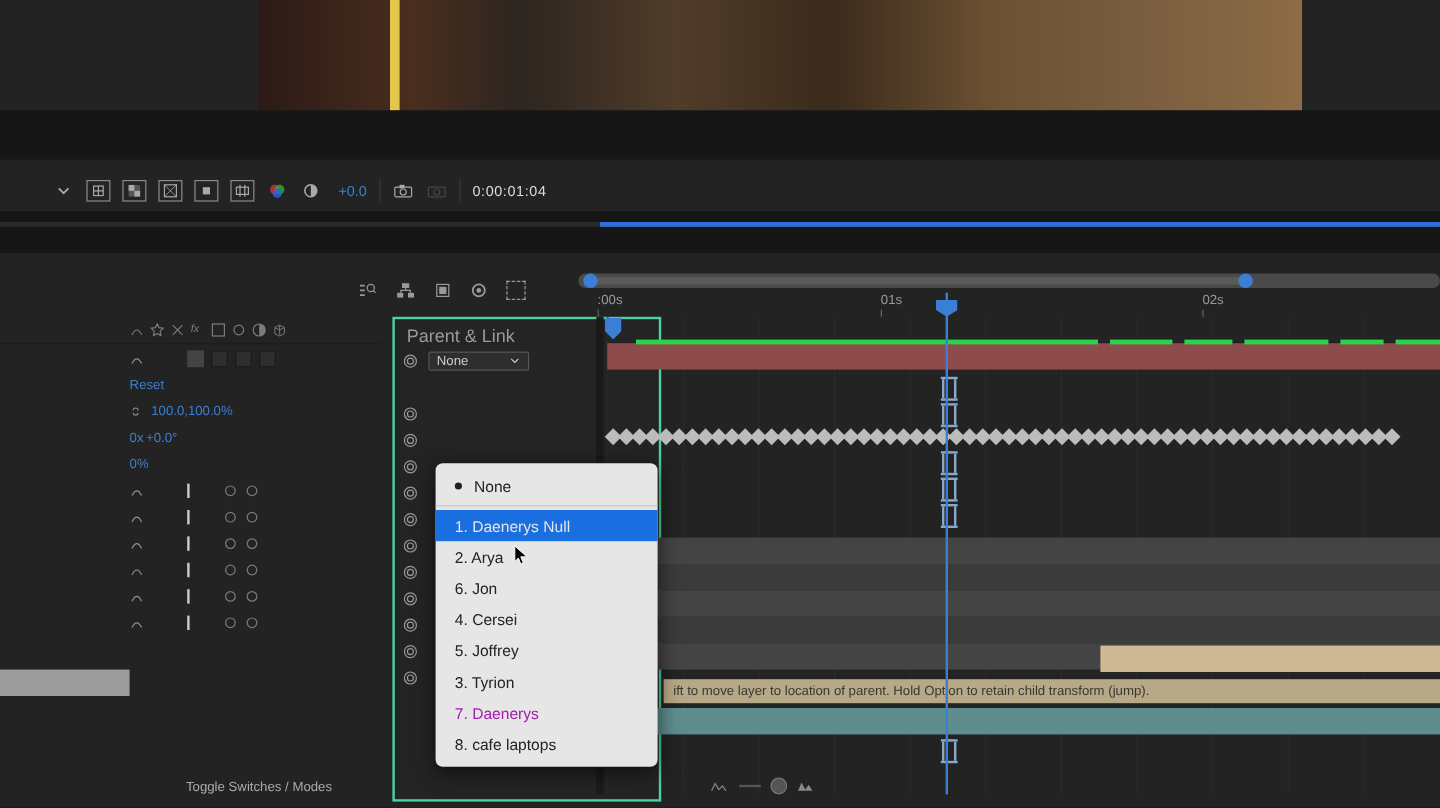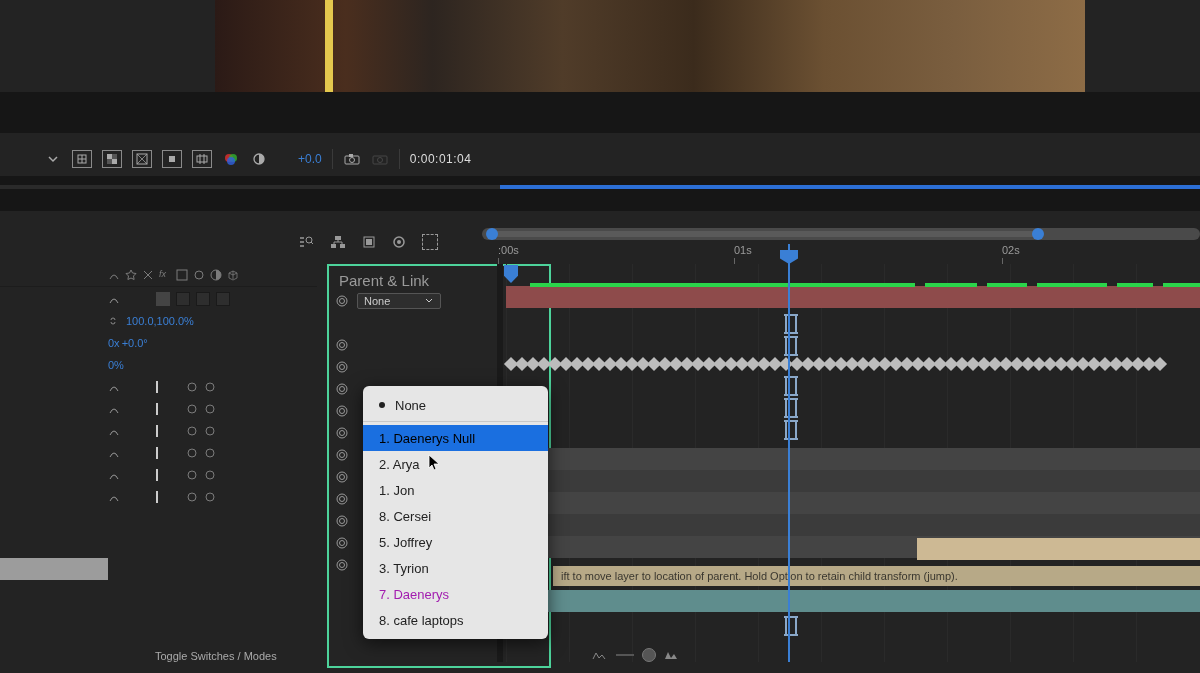--- a/index.html
+++ b/index.html
@@ -5,21 +5,21 @@
   html,body{margin:0;padding:0;background:#1c1c1c;font-family:"Helvetica Neue",Arial,sans-serif;font-size:12px;color:#b8b8b8;overflow:hidden;width:1200px;height:673px}
   .root{position:relative;width:1200px;height:673px;background:#232323}
   .preview{position:absolute;left:215px;top:0;width:870px;height:92px;background:linear-gradient(90deg,#2b1a16 0%,#4a2e1e 15%,#2d2520 25%,#503c29 40%,#3b2b1c 55%,#6b5032 70%,#7a5e3f 85%,#8d6c46 100%)}
   .preview::after{content:"";position:absolute;left:110px;top:0;width:8px;height:100%;background:#e4c84e}
   .dark1{position:absolute;left:0;top:92px;width:1200px;height:41px;background:#161616}
   .toprow{position:absolute;left:44px;top:147px;height:24px;display:flex;align-items:center;gap:10px}
   .tb-icon{width:18px;height:16px;border:1px solid #8a8a8a;display:flex;align-items:center;justify-content:center;color:#aaa}
   .tb-icon.noborder{border:none}
   .tb-sep{width:1px;height:20px;background:#3a3a3a}
   svg{display:block}
-  .timecode-blue{color:#3a7fd5;font-size:12px;margin-left:20px}
+  .timecode-blue{color:#3a7fd5;font-size:12px;margin-left:4px}
   .timecode-white{color:#ddd;font-size:12px;letter-spacing:0.5px}
   .dark2{position:absolute;left:0;top:176px;width:1200px;height:35px;background:#161616}
   .ruler-thin{position:absolute;left:0;top:185px;width:1200px;height:4px;background:#2a2a2a}
   .ruler-thin .blue{position:absolute;top:0;height:4px;background:#2c6fd6}
   .toolbar2{position:absolute;left:298px;top:228px;height:28px;display:flex;align-items:center;gap:16px}
   .mini-ruler{position:absolute;left:482px;top:228px;width:718px;height:12px;background:#4a4a4a;border-radius:6px}
   .mini-ruler .fill{position:absolute;left:8px;top:3px;width:548px;height:6px;background:#5a5a5a;border-radius:3px}
   .mini-ruler .cap{position:absolute;top:0;width:12px;height:12px;border-radius:50%;background:#3a7fd5}
   .ticks{position:absolute;left:482px;top:244px;width:718px;height:20px;color:#9a9a9a;font-size:11px}
   .tick{position:absolute;top:0}
@@ -51,21 +51,21 @@
   .graybar.alt{background:#3b3b3b}
   .ibeam{position:absolute;width:8px;height:16px;border-left:2px solid #8aa8c9;border-right:2px solid #8aa8c9}
   .ibeam::before,.ibeam::after{content:"";position:absolute;left:-3px;width:14px;height:2px;background:#8aa8c9}
   .ibeam::before{top:-2px}.ibeam::after{bottom:-2px}
   .tanbar{position:absolute;left:917px;top:538px;width:283px;height:22px;background:#cdb994}
   .hint{position:absolute;left:553px;top:566px;height:20px;width:647px;background:#b7a987;color:#3a372f;font-size:11px;display:flex;align-items:center;padding-left:8px;white-space:nowrap;overflow:hidden}
   .tealbar{position:absolute;left:506px;top:590px;width:694px;height:22px;background:#5f8d8d}
   .ctxmenu{position:absolute;left:363px;top:386px;width:185px;background:#e6e6e6;border-radius:6px;box-shadow:0 4px 18px rgba(0,0,0,.6);padding:6px 0;z-index:20}
   .ctx-item{height:26px;display:flex;align-items:center;padding:0 16px;font-size:13px;color:#222}
   .ctx-item.none{font-weight:400}
-  .ctx-item.sel{background:#1a6fe0;color:#000000}
+  .ctx-item.sel{background:#1a6fe0;color:#e5e5e5}
   .ctx-item.dim{color:#a21caf}
   .ctx-dot{width:6px;height:6px;border-radius:50%;background:#222;margin-right:10px}
   .ctx-sep{height:1px;background:#c8c8c8;margin:3px 0}
   .cursor{position:absolute;left:428px;top:454px;width:14px;height:18px;z-index:30}
   .toggle-sw{position:absolute;left:155px;top:650px;font-size:11px;color:#aaa}
   .zoom-ctrl{position:absolute;left:592px;top:648px;display:flex;align-items:center;gap:8px}
   .zoom-knob{width:12px;height:12px;border-radius:50%;background:#555;border:1px solid #777}
   .zoom-mt{width:16px;height:10px}
   .gridlines{position:absolute;left:506px;top:264px;width:694px;height:398px;pointer-events:none}
   .gl{position:absolute;top:0;width:1px;height:100%;background:#2a2a2a}
@@ -247,20 +247,23 @@
             <path d="M2 10 Q6 2 10 10" fill="none" stroke="#bbb"></path>
           </svg>
         </span>
       <span style="width:24px"></span>
       <span style="width:14px;height:14px;background:#444"></span>
       <span class="mb"></span>
       <span class="mb"></span>
       <span class="mb"></span>
     </div>
     <div class="lrow">
+        <span class="prop reset">Reset</span>
+      </div>
+    <div class="lrow">
         <span class="link-ic">
           <svg width="12" height="12">
             <path d="M3 5a2 2 0 012-2h0a2 2 0 012 2M3 7a2 2 0 002 2h0a2 2 0 002-2" fill="none" stroke="#888"></path>
           </svg>
         </span>
         <span class="prop">100.0,100.0%</span>
       </div>
     <div class="lrow">
         <span class="prop">0x</span>
         <span class="prop" style="margin-left:-4px">+0.0°</span>
@@ -614,24 +617,24 @@
         <span>None</span>
       </div>
     <div class="ctx-sep"></div>
     <div class="ctx-item sel">
         <span>1. Daenerys Null</span>
       </div>
     <div class="ctx-item">
         <span>2. Arya</span>
       </div>
     <div class="ctx-item">
-        <span>1. Jon</span>
+        <span>6. Jon</span>
       </div>
     <div class="ctx-item">
-        <span>8. Cersei</span>
+        <span>4. Cersei</span>
       </div>
     <div class="ctx-item">
         <span>5. Joffrey</span>
       </div>
     <div class="ctx-item">
         <span>3. Tyrion</span>
       </div>
     <div class="ctx-item dim">
         <span>7. Daenerys</span>
       </div>

